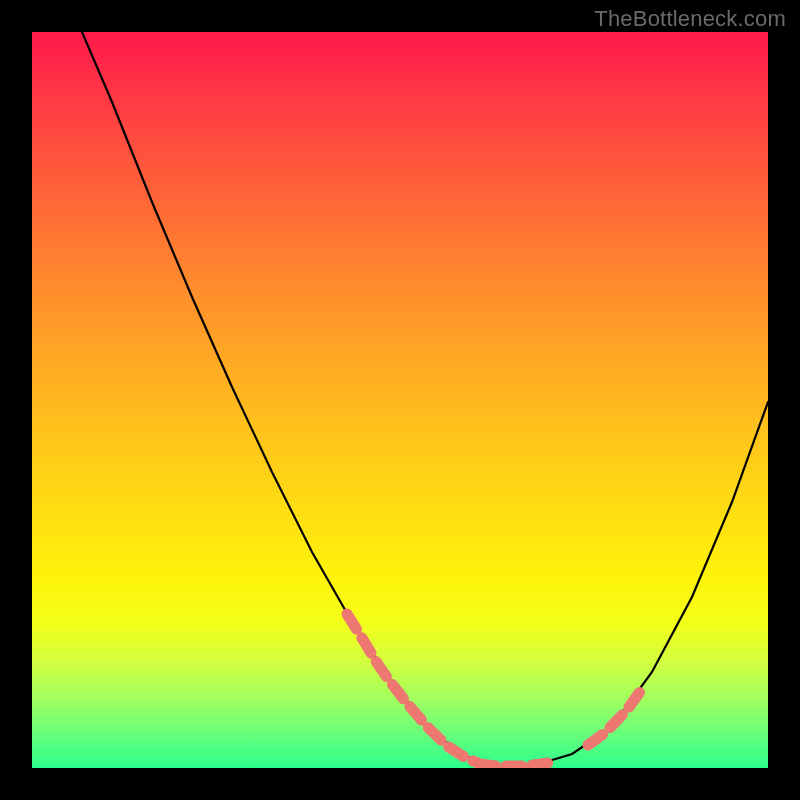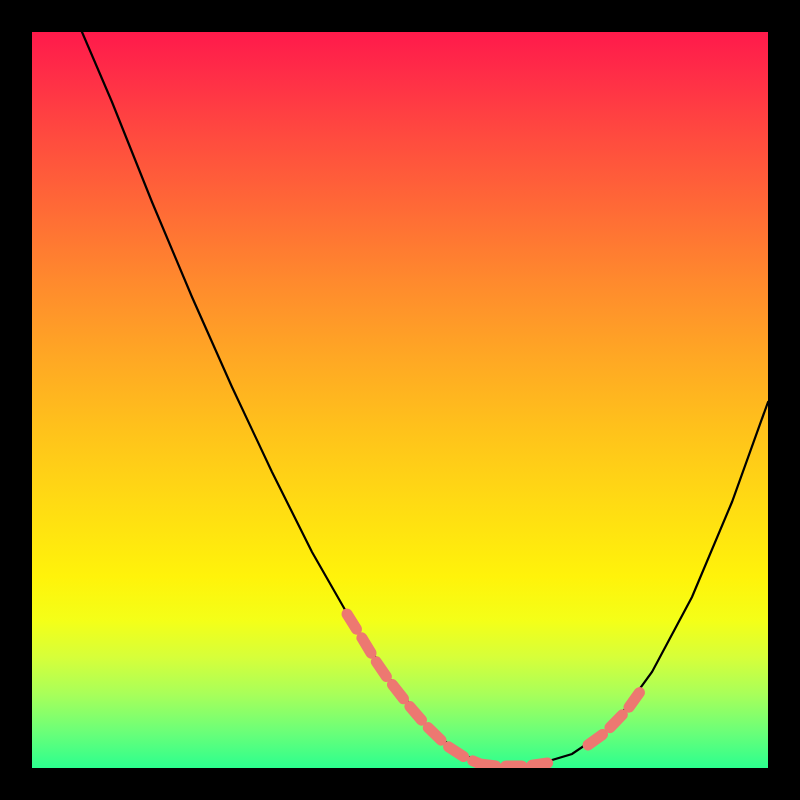--- a/index.html
+++ b/index.html
@@ -105,13 +105,14 @@
           <line x1="499.832812583861" y1="733.2976562440099" x2="515.6613418358168" y2="731.0564430273639" class="dash-segment"></line>
         </g>
       <g id="dashes-right">
           <line x1="556" y1="713" x2="570.5828269121907" y2="702.4588035815372" class="dash-segment"></line>
           <line x1="577.9107618284538" y1="695.6542925878643" x2="590.3811574398483" y2="682.7072486401734" class="dash-segment"></line>
           <line x1="596.9662035185335" y1="675.1814816931046" x2="607.4749537619493" y2="660.5771488372384" class="dash-segment"></line>
         </g>
     </svg>
   </div>
 
+  <div class="watermark">TheBottleneck.com</div>
 </div>
 
 </body></html>

